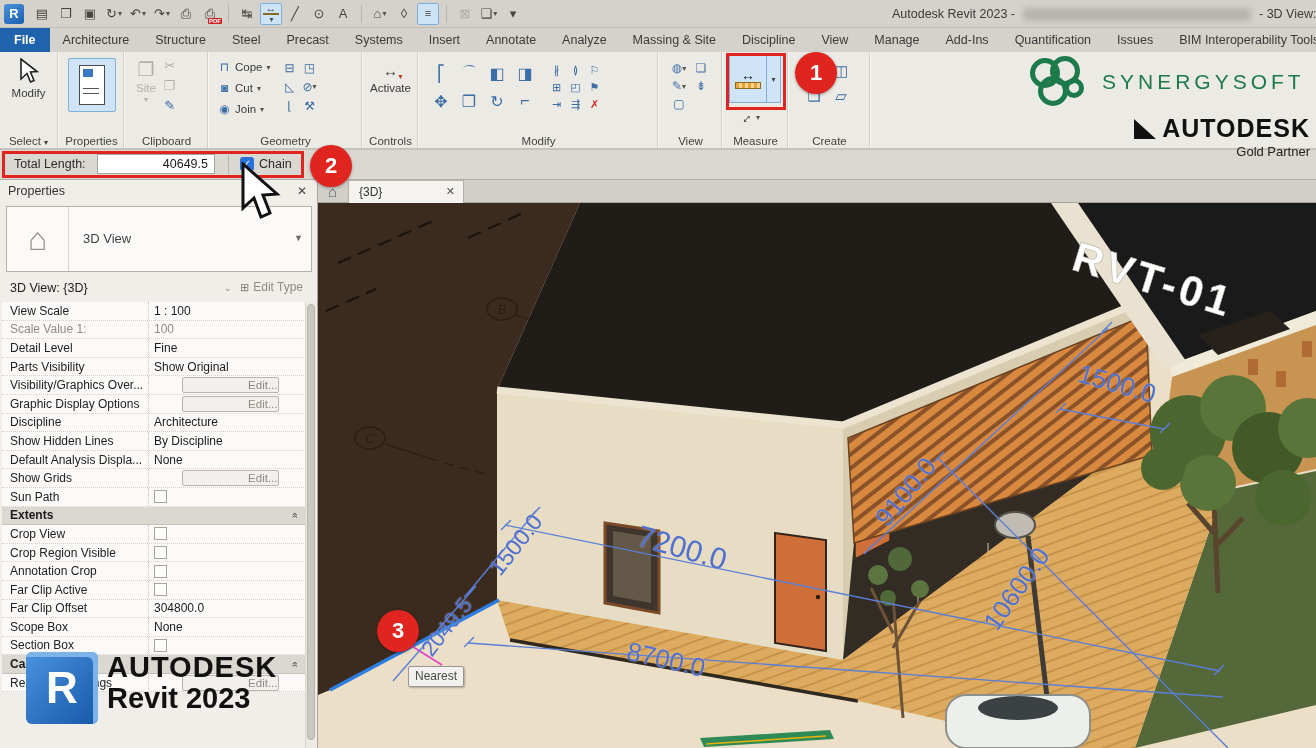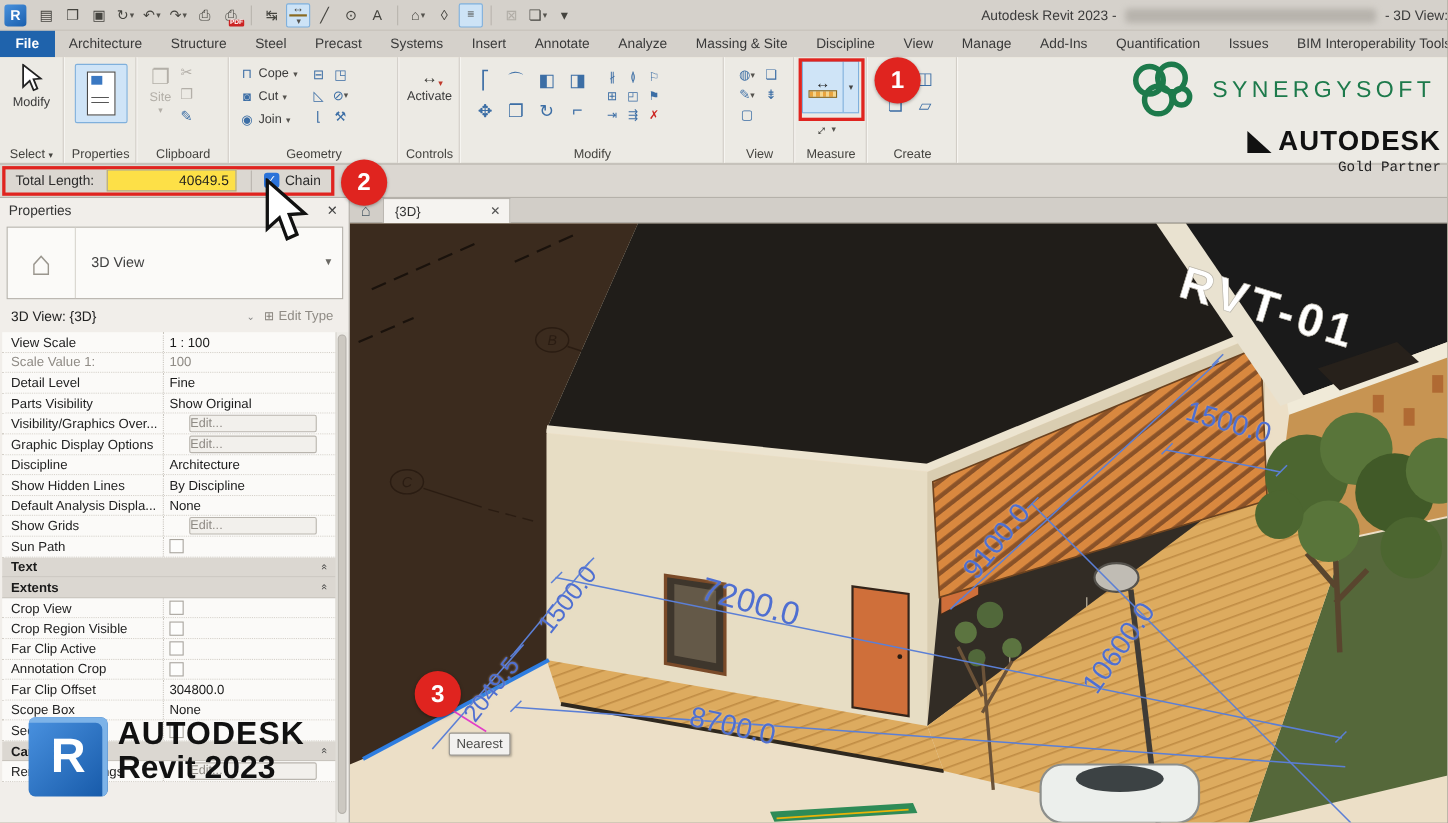--- a/index.html
+++ b/index.html
@@ -53,21 +53,21 @@
   .measure-big .mleft .gl{font-size:14px;color:#222;line-height:10px;}
   .mruler{display:block;width:26px;height:7px;border:1px solid #8a6a20;background:repeating-linear-gradient(90deg,#e8a33d 0 3px,#f6d58a 3px 6px);}
   .measure-big .mright{width:14px;border-left:1px solid #7fb0dc;display:flex;align-items:center;justify-content:center;font-size:8px;color:#444;}
   .measure-small{position:absolute;left:14px;top:57px;display:flex;align-items:center;gap:4px;}
   .measure-small .diag{display:inline-block;transform:rotate(-45deg);font-size:14px;color:#3f3e3a;}
 
   
   #optionsbar{position:absolute;left:0;top:150px;width:1316px;height:30px;background:#dbd7d1;border-bottom:1px solid #b5b1aa;}
   #opt-redbox{position:absolute;left:2px;top:1px;width:302px;height:27px;border:3px solid #e0241f;}
   .opt-label{position:absolute;left:14px;top:7px;font-size:12.5px;color:#2c2c2c;}
-  .opt-field{position:absolute;left:97px;top:4px;width:118px;height:20px;background:#fde047;border:1px solid #a8a49d;font-size:12.5px;color:#1c1c1c;text-align:right;padding:2px 6px 0 0;}
+  .opt-field{position:absolute;left:97px;top:4px;width:118px;height:20px;background:#ffffff;border:1px solid #a8a49d;font-size:12.5px;color:#1c1c1c;text-align:right;padding:2px 6px 0 0;}
   .opt-sep{position:absolute;left:228px;top:5px;width:1px;height:19px;background:#b8b4ad;}
   .opt-check{position:absolute;left:240px;top:7px;width:14px;height:14px;background:#2a72d9;border-radius:3px;color:#fff;font-size:10px;line-height:14px;text-align:center;}
   .opt-chain{position:absolute;left:259px;top:7px;font-size:12.5px;color:#2c2c2c;}
 
   
   #palette{position:absolute;left:0;top:180px;width:318px;height:568px;background:#f1eeea;border-right:1px solid #a9a59e;overflow:hidden;}
   .pal-header{position:absolute;left:0;top:0;width:100%;height:23px;font-size:12.5px;color:#333;}
   .pal-header .t{position:absolute;left:8px;top:4px;}
   .pal-close{position:absolute;right:10px;top:4px;font-size:12px;color:#444;}
   .type-sel{position:absolute;left:6px;top:26px;width:306px;height:66px;background:#fbfaf8;border:1px solid #b5b1aa;}
@@ -81,21 +81,21 @@
   .edit-type .eticon{font-size:11px;color:#85817a;}
   #prop-rows{position:absolute;left:2px;top:122px;width:304px;}
   .prow{display:flex;height:18.6px;border-bottom:1px dotted #d4d0c9;align-items:center;background:#fbfaf8;}
   .prow.section{background:#dbd7d1;border-bottom:1px solid #c6c2bb;}
   .prow.section .plab{font-weight:bold;color:#1b1b1b;}
   .chev{margin-left:auto;margin-right:8px;display:inline-block;transform:rotate(-90deg);font-size:10px;color:#444;}
   .plab{width:146px;padding-left:8px;font-size:12px;color:#222;white-space:nowrap;overflow:hidden;}
   .plab.muted{color:#8f8b85;}
   .pval{flex:1;border-left:1px dotted #c9c5be;height:100%;display:flex;align-items:center;padding-left:5px;font-size:12px;color:#1b1b1b;}
   .vtext.muted{color:#8f8b85;}
-  .vbtn{margin:0 auto;width:116px;text-align:left;font-size:11.5px;color:#8f8b85;background:#f2f0ec;border:1px solid #b9b5ae;border-radius:2px;line-height:14px;}
+  .vbtn{margin:0 auto;width:97px;text-align:right;font-size:11.5px;color:#8f8b85;background:#f2f0ec;border:1px solid #b9b5ae;border-radius:2px;line-height:14px;}
   .vchk{width:13px;height:13px;background:#fdfdfc;border:1px solid #a8a49d;}
   #pal-scroll{position:absolute;right:1px;top:122px;width:11px;height:446px;background:#eceae5;border-left:1px solid #d8d4ce;}
   #pal-thumb{position:absolute;left: 1px;top:2px;width:8px;height:436px;background:#ccc8c1;border:1px solid #b5b1ab;border-radius:4px;}
 
   
   #vp-tabbar{position:absolute;left:318px;top:180px;width:998px;height:23px;background:#d2cec8;border-bottom:1px solid #a9a59e;}
   .vp-home{position:absolute;left:10px;top:3px;font-size:15px;color:#4a5a66;}
   .vp-tab{position:absolute;left:30px;top:0;width:116px;height:23px;background:#f5f3f0;border:1px solid #b5b1aa;border-bottom:none;font-size:12px;color:#333;}
   .vp-tab .t{position:absolute;left:10px;top:4px;}
   .vp-tab .x{position:absolute;right:8px;top:4px;font-size:11px;color:#555;}
@@ -125,21 +125,21 @@
   .syn-rings{position:relative;width:66px;height:52px;}
   .ring{position:absolute;border:5px solid #1d7a4b;border-radius:50%;}
   .r1{width:30px;height:30px;left:2px;top:2px;}
   .r2{width:30px;height:30px;left:22px;top:0px;}
   .r3{width:30px;height:30px;left:10px;top:20px;}
   .r4{width:20px;height:20px;left:36px;top:22px;}
   .syn-name{font-size:21px;letter-spacing:4px;color:#1d7a4b;font-weight:300;}
   .adsk-row{display:flex;justify-content:flex-end;align-items:center;gap:6px;margin-top:6px;}
   .adsk-tri{width:0;height:0;border-left:22px solid #111;border-top:20px solid transparent;}
   .adsk-name{font-size:25px;font-weight:800;color:#111;letter-spacing:1px;}
-  .gold{font-size:13px;color:#222;text-align:right;margin-top:1px;font-family:Liberation Mono, monospace;}
+  .gold{font-size:13px;color:#222;text-align:right;margin-top:1px;}
 </style>
 </head>
 <body>
 
 <div id="screen">
 
   <div id="titlebar">
     <div id="qat">
         <div class="qat-logo">R</div>
         <span class="qat-btn">
@@ -553,47 +553,43 @@
             <span class="vbtn">Edit...</span>
           </span>
         </div>
         <div class="prow">
           <span class="plab">Sun Path</span>
           <span class="pval">
             <span class="vchk"></span>
           </span>
         </div>
         <div class="prow section">
-          <span class="plab">Text</span>
-          <span class="chev">»</span>
-        </div>
-        <div class="prow section">
           <span class="plab">Extents</span>
           <span class="chev">»</span>
         </div>
         <div class="prow">
           <span class="plab">Crop View</span>
           <span class="pval">
             <span class="vchk"></span>
           </span>
         </div>
         <div class="prow">
           <span class="plab">Crop Region Visible</span>
           <span class="pval">
             <span class="vchk"></span>
           </span>
         </div>
         <div class="prow">
+          <span class="plab">Annotation Crop</span>
+          <span class="pval">
+            <span class="vchk"></span>
+          </span>
+        </div>
+        <div class="prow">
           <span class="plab">Far Clip Active</span>
-          <span class="pval">
-            <span class="vchk"></span>
-          </span>
-        </div>
-        <div class="prow">
-          <span class="plab">Annotation Crop</span>
           <span class="pval">
             <span class="vchk"></span>
           </span>
         </div>
         <div class="prow">
           <span class="plab">Far Clip Offset</span>
           <span class="pval">
             <span class="vtext">304800.0</span>
           </span>
         </div>

